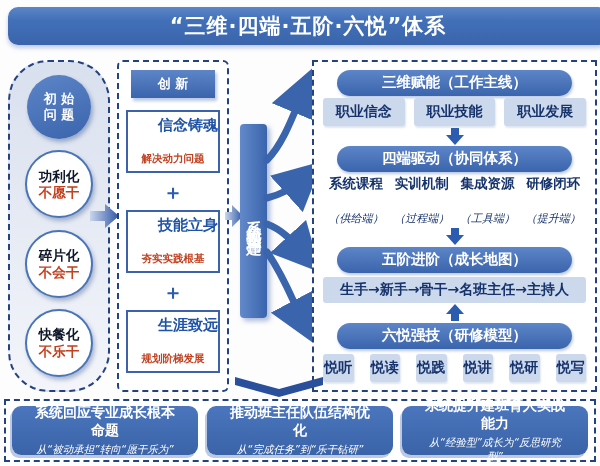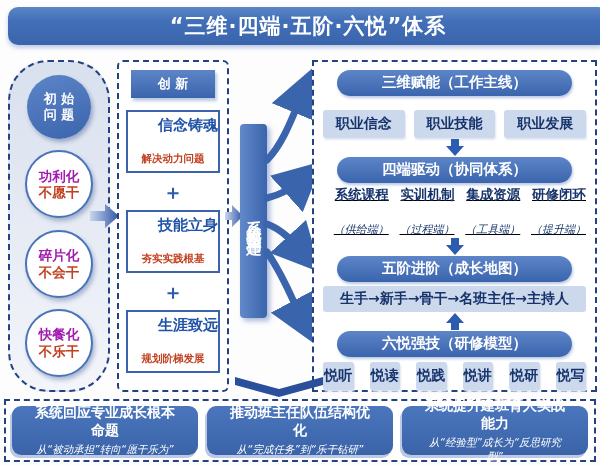--- a/index.html
+++ b/index.html
@@ -18,21 +18,21 @@
   
   .left-panel{left:8px;top:60px;width:102px;height:332px;border-radius:40px;
     background:linear-gradient(180deg,#d9e0ee,#f3f5fa);
     display:flex;flex-direction:column;align-items:center;justify-content:space-evenly;padding:2px 0;}
   .circle{width:64px;height:64px;border-radius:50%;display:flex;flex-direction:column;
     align-items:center;justify-content:center;text-align:center;line-height:1.25;flex:0 0 auto;}
   .header-circle{background:linear-gradient(160deg,#5d85c8,#3a64ac);color:#fff;
     font-size:13px;font-weight:bold;box-shadow:2px 3px 4px rgba(60,90,150,.45);}
   .issue{background:#fff;border:2px solid #4a74b8;box-shadow:2px 3px 4px rgba(60,90,150,.4);
     font-weight:bold;font-size:13.5px;}
-  .issue .t{color:#a21caf;}
+  .issue .t{color:#0f172a;}
   .issue .b{color:#c2401f;}
 
   
   .mid-panel{left:117px;top:60px;width:112px;height:332px;border-radius:6px;
     display:flex;flex-direction:column;padding:8px 7px;}
   .mid-header{margin:0 5px;background:linear-gradient(180deg,#5d85c8,#3a64ac);color:#fff;
     font-weight:bold;font-size:13px;text-align:center;line-height:1.35;padding:5px 0;
     box-shadow:2px 3px 3px #b9c8e2;}
   .mid-flow{flex:1;display:flex;flex-direction:column;justify-content:space-evenly;margin-top:4px;}
   .mid-item{border:2px solid #3c62ae;background:#fff;text-align:center;padding:4px 0 5px;}
@@ -51,25 +51,25 @@
   .flow-svg{position:absolute;left:263px;top:64px;}
   .chevron{position:absolute;left:233px;top:375px;}
 
   
   .right-panel{left:312px;top:60px;width:285px;height:332px;
     display:flex;flex-direction:column;justify-content:space-between;padding:8px 9px;}
   .sec-header{margin:0 14px;background:linear-gradient(180deg,#5d85c8,#3a64ac);
     border-radius:13px;color:#fff;font-weight:bold;font-size:14.5px;text-align:center;
     padding:3px 0 4px;box-shadow:1px 2px 3px #b9c8e2;}
   .row{display:flex;}
-  .s1-row{gap:9px;margin-top:14px;}
+  .s1-row{gap:9px;margin-top:2px;}
   .chip{flex:1;background:#ccd8ec;border-radius:3px;color:#16336b;font-weight:bold;
     font-size:14px;text-align:center;padding:5px 0;box-shadow:1px 2px 2px #dfe6f2;}
   .s2-row{margin-top:3px;justify-content:space-between;}
-  .s2-item{flex:1;text-align:right;text-decoration:underline;}
+  .s2-item{flex:1;text-align:center;}
   .s2-item .t{color:#16336b;font-weight:bold;font-size:13.5px;}
   .s2-item .s{color:#16336b;font-size:11px;font-style:italic;margin-top:18px;}
   .s3-bar{margin-top:4px;background:#ccd8ec;border-radius:3px;color:#16336b;font-weight:bold;
     font-size:14px;text-align:center;padding:4px 0;}
   .s4-row{gap:16px;margin-top:5px;}
 
   .arr-v{display:flex;flex-direction:column;align-items:center;margin:1px auto;}
   .arr-v .stem{width:8px;height:7px;background:#2b5cb0;}
   .arr-v .head-down{width:0;height:0;border-left:9px solid transparent;
     border-right:9px solid transparent;border-top:10px solid #2b5cb0;}

